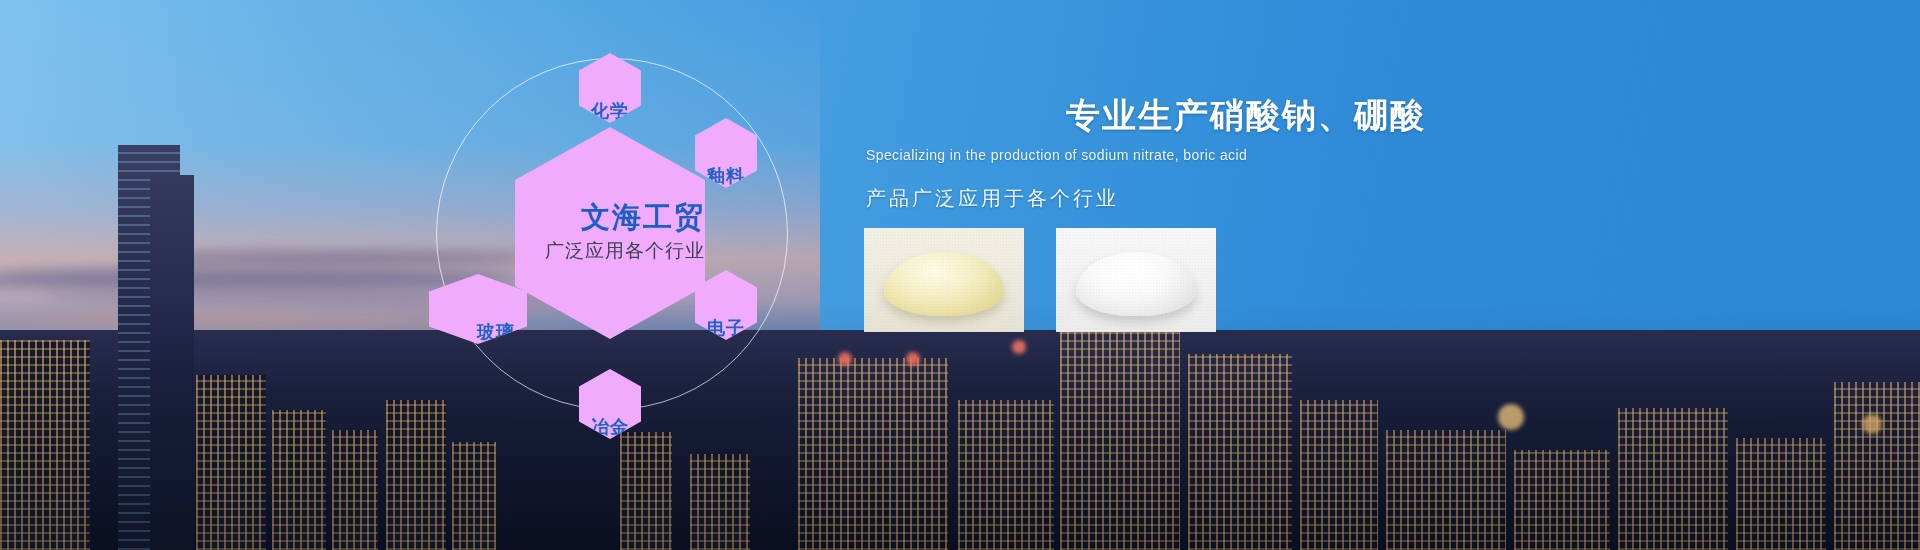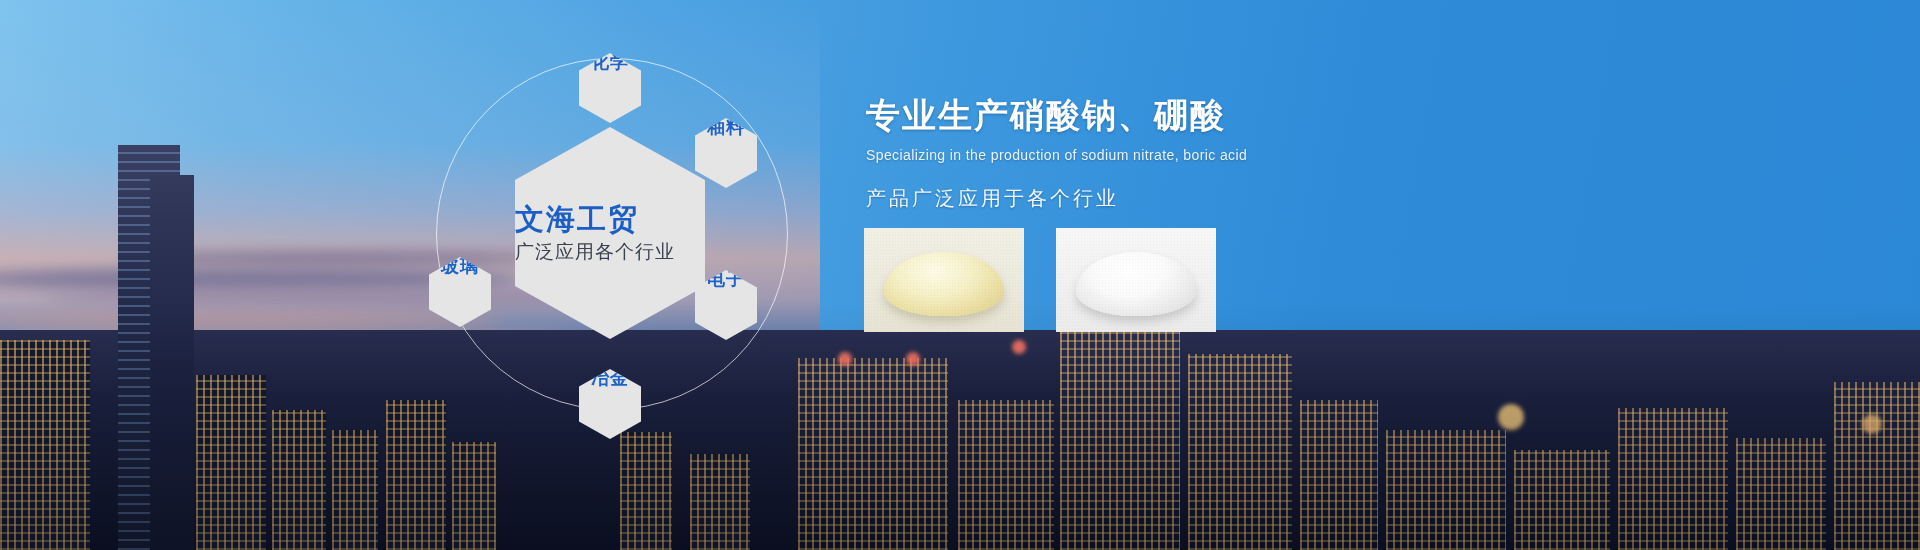--- a/index.html
+++ b/index.html
@@ -95,48 +95,48 @@
   }
 
   
   .diagram{position:absolute;left:400px;top:20px;width:420px;height:430px;}
   .ring{
     position:absolute;left:36px;top:38px;width:350px;height:350px;
     border:1.5px solid rgba(255,255,255,.68);border-radius:50%;
   }
   .hex{
     position:absolute;
-    background:#e5e5e5;
+    background:#f0abfc;
     clip-path:polygon(50% 0%,100% 25%,100% 75%,50% 100%,0% 75%,0% 25%);
-    display:flex;align-items:flex-start;justify-content:center;
+    display:flex;align-items:flex-end;justify-content:center;
     color:#1e63c8;font-weight:bold;letter-spacing:1px;
-    text-align:center;line-height:1.1;
+    text-align:center;line-height:1.1;font-family:Liberation Mono, monospace;
   }
   .hex-sm{width:62px;height:70px;font-size:18px;}
   .hex-center{
     width:190px;height:212px;left:115px;top:107px;
     flex-direction:column;gap:6px;
     box-shadow:0 2px 18px rgba(20,40,90,.18);
   }
   .hex-center .c-title{font-size:29px;color:#1b5fc6;letter-spacing:2px;font-weight:bold;}
   .hex-center .c-sub{font-size:19px;color:#3c4350;font-weight:normal;letter-spacing:1px;}
 
   
   .h-chem   {left:179px;top:33px;}
   .h-glaze  {left:295px;top:98px;}
   .h-elec   {left:295px;top:250px;}
   .h-metal  {left:179px;top:349px;}
-  .h-glass  {left:29px;top:237px;}
+  .h-glass  {left:29px;top:254px;padding-left:36px;}
   .h-med    {left:29px;top:103px;}
 
   
   .copy{position:absolute;left:866px;top:96px;width:760px;}
   .copy h1{
     margin:0;font-size:34px;line-height:1.15;color:#ffffff;font-weight:bold;
-    letter-spacing:2px;text-shadow:0 1px 3px rgba(10,40,80,.35);
+    letter-spacing:2px;text-shadow:0 1px 3px rgba(10,40,80,.35);text-align:center;
   }
   .copy .en{
     margin-top:12px;font-size:14px;color:#eaf4ff;letter-spacing:.4px;
     text-shadow:0 1px 2px rgba(10,40,80,.30);
   }
   .copy .script{
     margin-top:22px;font-size:20px;color:#f2f8ff;letter-spacing:3px;
     font-family:"Liberation Serif","DejaVu Serif",serif;
     text-shadow:0 1px 2px rgba(10,40,80,.35);
   }

